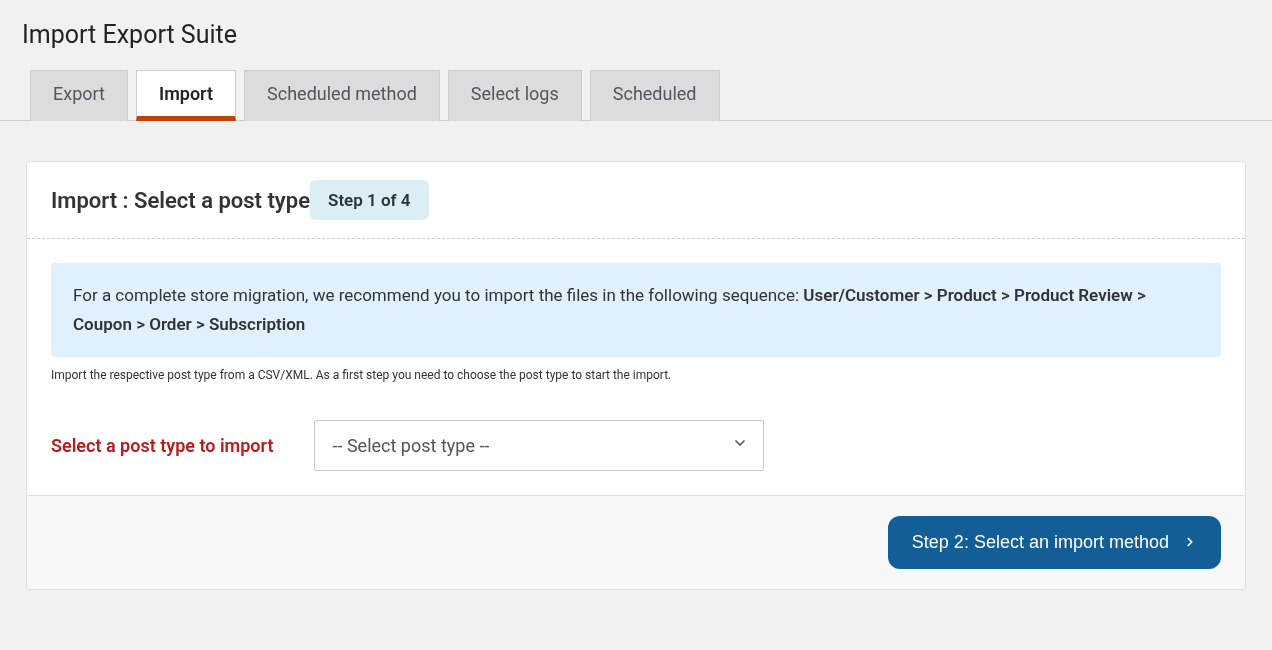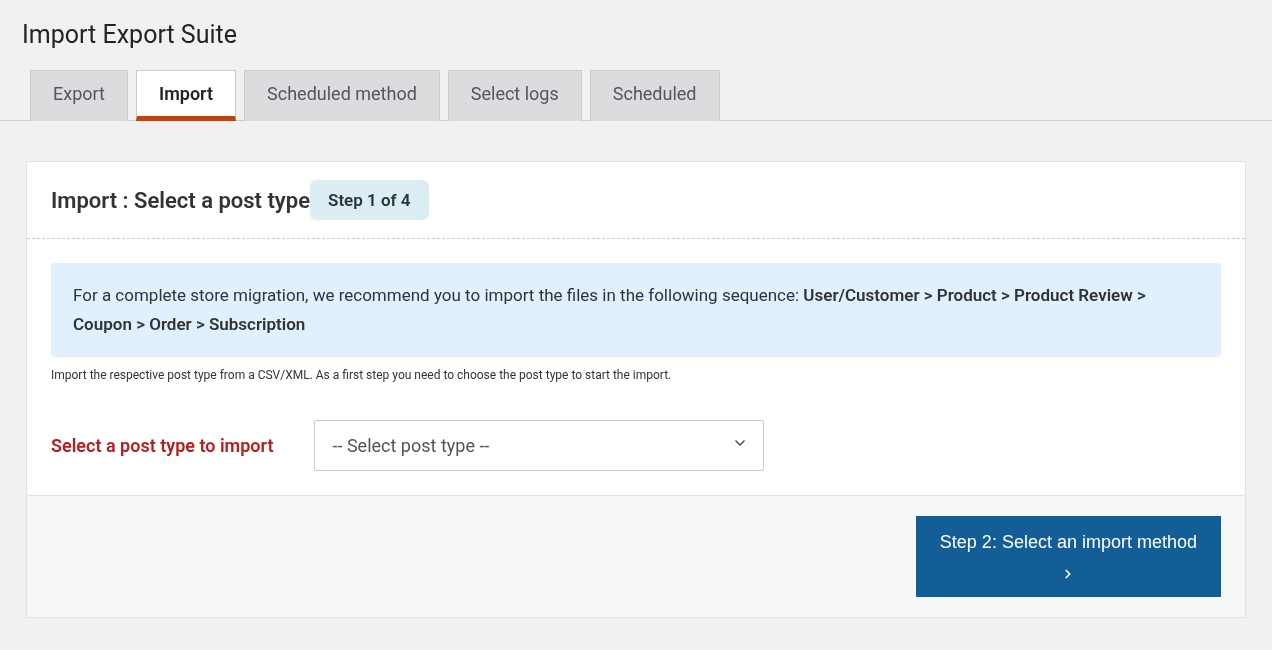--- a/index.html
+++ b/index.html
@@ -123,29 +123,28 @@
     border: 1px solid #e0e0e0;
     border-top: none;
     padding: 20px 24px;
     display: flex;
     justify-content: flex-end;
   }
   .next-btn {
     background: #135e96;
     color: #fff;
     border: none;
-    border-radius: 0;
+    border-radius: 12px;
     padding: 16px 24px;
     font-size: 18px;
     font-weight: 500;
     cursor: pointer;
     display: inline-flex;
     align-items: center;
     gap: 14px;
-    flex-direction: column;
   }
   .next-btn svg { display: block; }
 </style>
 </head>
 <body>
 
 <h1 class="page-title">Import Export Suite</h1>
 
 <div class="tabs">
   <div class="tab">Export</div>

